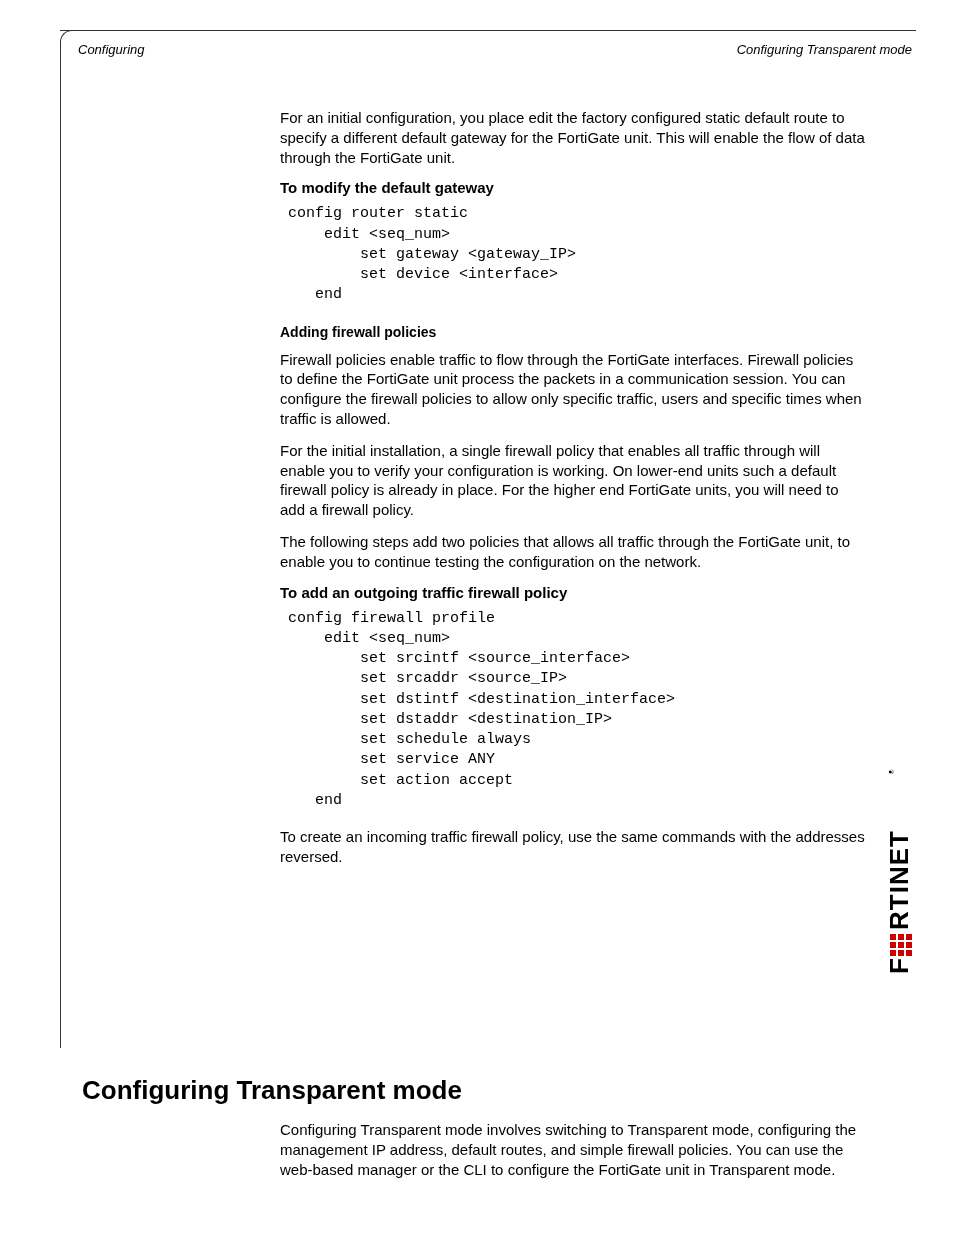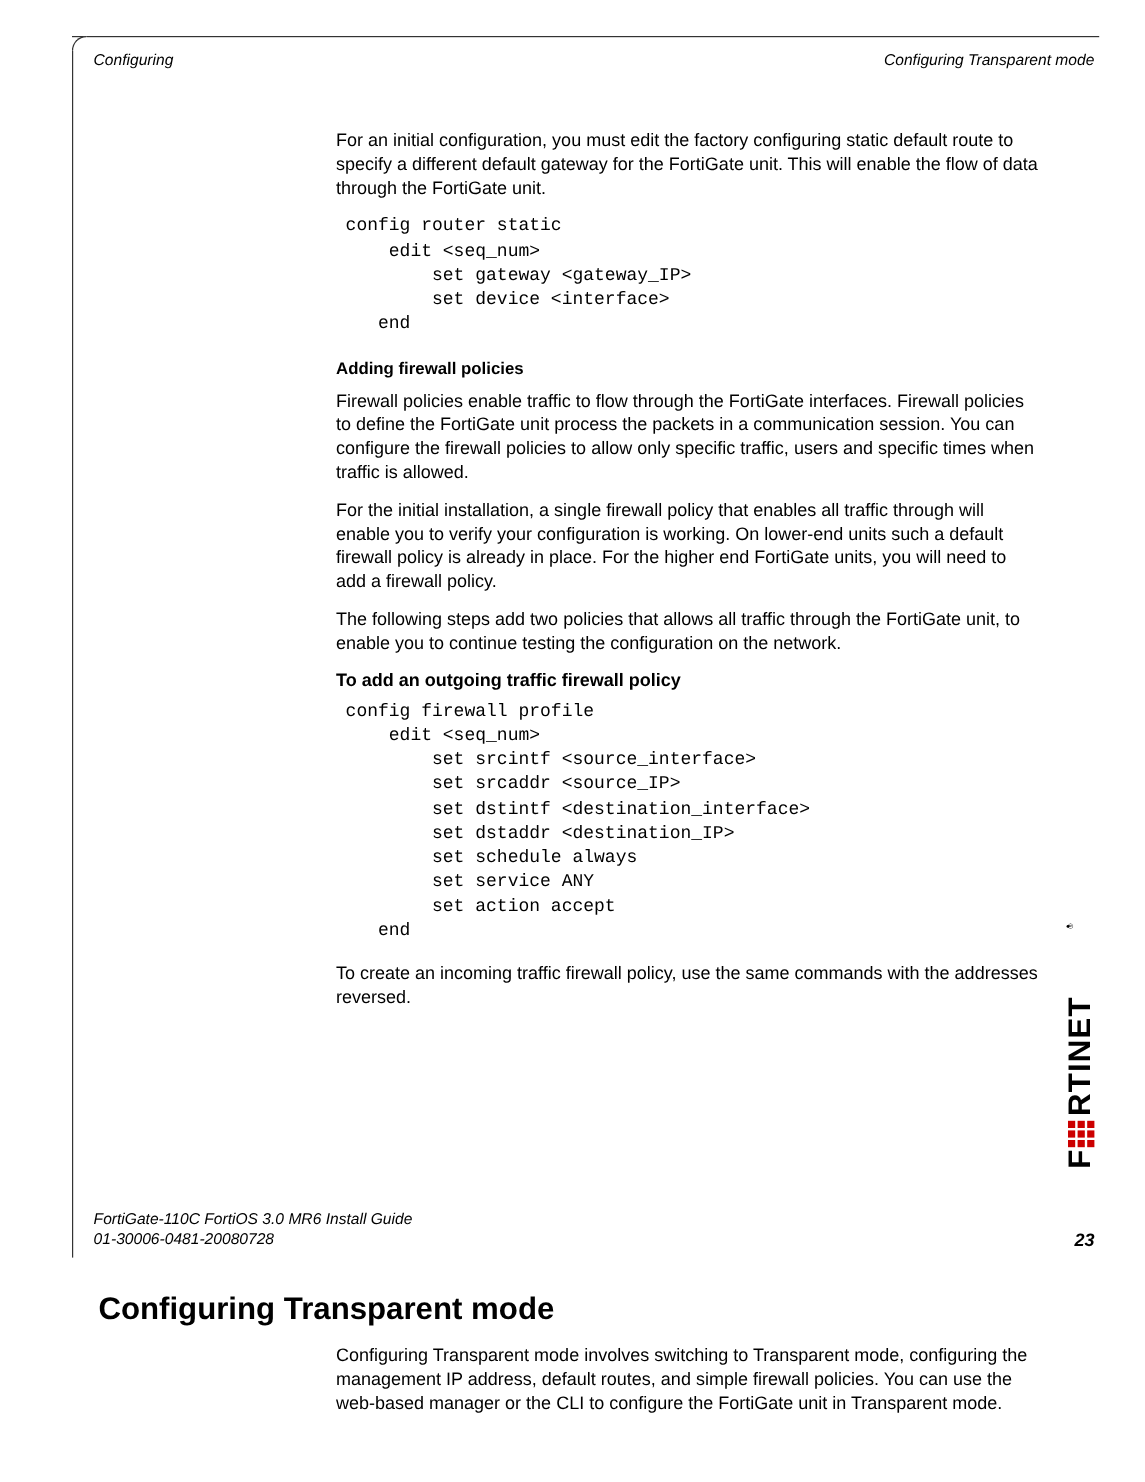--- a/index.html
+++ b/index.html
@@ -120,23 +120,24 @@
   <div class="frame-left"></div>
   <div class="frame-corner"></div>
 
   <div class="running-head">
     <span>Configuring</span>
     <span>Configuring Transparent mode</span>
   </div>
 
   <div class="content">
 
-    <p class="body-text">For an initial configuration, you must edit the factory configuring static default route to specify a different default gateway for the FortiGate unit. This will enable the flow of data through the FortiGate unit.</p>
+    <p class="body-text">For an initial configuration, you place edit the factory configured static default route to specify a different default gateway for the FortiGate unit. This will enable the flow of data through the FortiGate unit.</p>
 
 
+    <p class="bold-heading">To modify the default gateway</p>
     <pre class="code">config router static
     edit &lt;seq_num&gt;
         set gateway &lt;gateway_IP&gt;
         set device &lt;interface&gt;
    end</pre>
 
     <p class="h3">Adding firewall policies</p>
     <p class="body-text">Firewall policies enable traffic to flow through the FortiGate interfaces. Firewall policies to define the FortiGate unit process the packets in a communication session. You can configure the firewall policies to allow only specific traffic, users and specific times when traffic is allowed.</p>
     <p class="body-text">For the initial installation, a single firewall policy that enables all traffic through will enable you to verify your configuration is working. On lower-end units such a default firewall policy is already in place. For the higher end FortiGate units, you will need to add a firewall policy.</p>
     <p class="body-text">The following steps add two policies that allows all traffic through the FortiGate unit, to enable you to continue testing the configuration on the network.</p>
@@ -179,21 +180,14 @@
             <rect x="16" y="16" width="6" height="6" fill="#c00"></rect>
         </g>
         <text x="44" y="22" font-family="Arial, Helvetica, sans-serif" font-size="26" font-weight="900" fill="#000" letter-spacing="1">RTINET</text>
         <circle cx="202" cy="4" r="1.2" fill="#000"></circle>
         <rect x="200" y="6" width="4" height="1" fill="none"></rect>
         <text x="200" y="8" font-size="6" fill="#000">®</text>
       </g>
     </svg>
   </div>
 
-  <div class="footer">
-    <div class="left">
-      <div>FortiGate-110C FortiOS 3.0 MR6 Install Guide</div>
-      <div>01-30006-0481-20080728</div>
-    </div>
-    <div class="pagenum">23</div>
-  </div>
 
 </div>
 
 </body></html>

